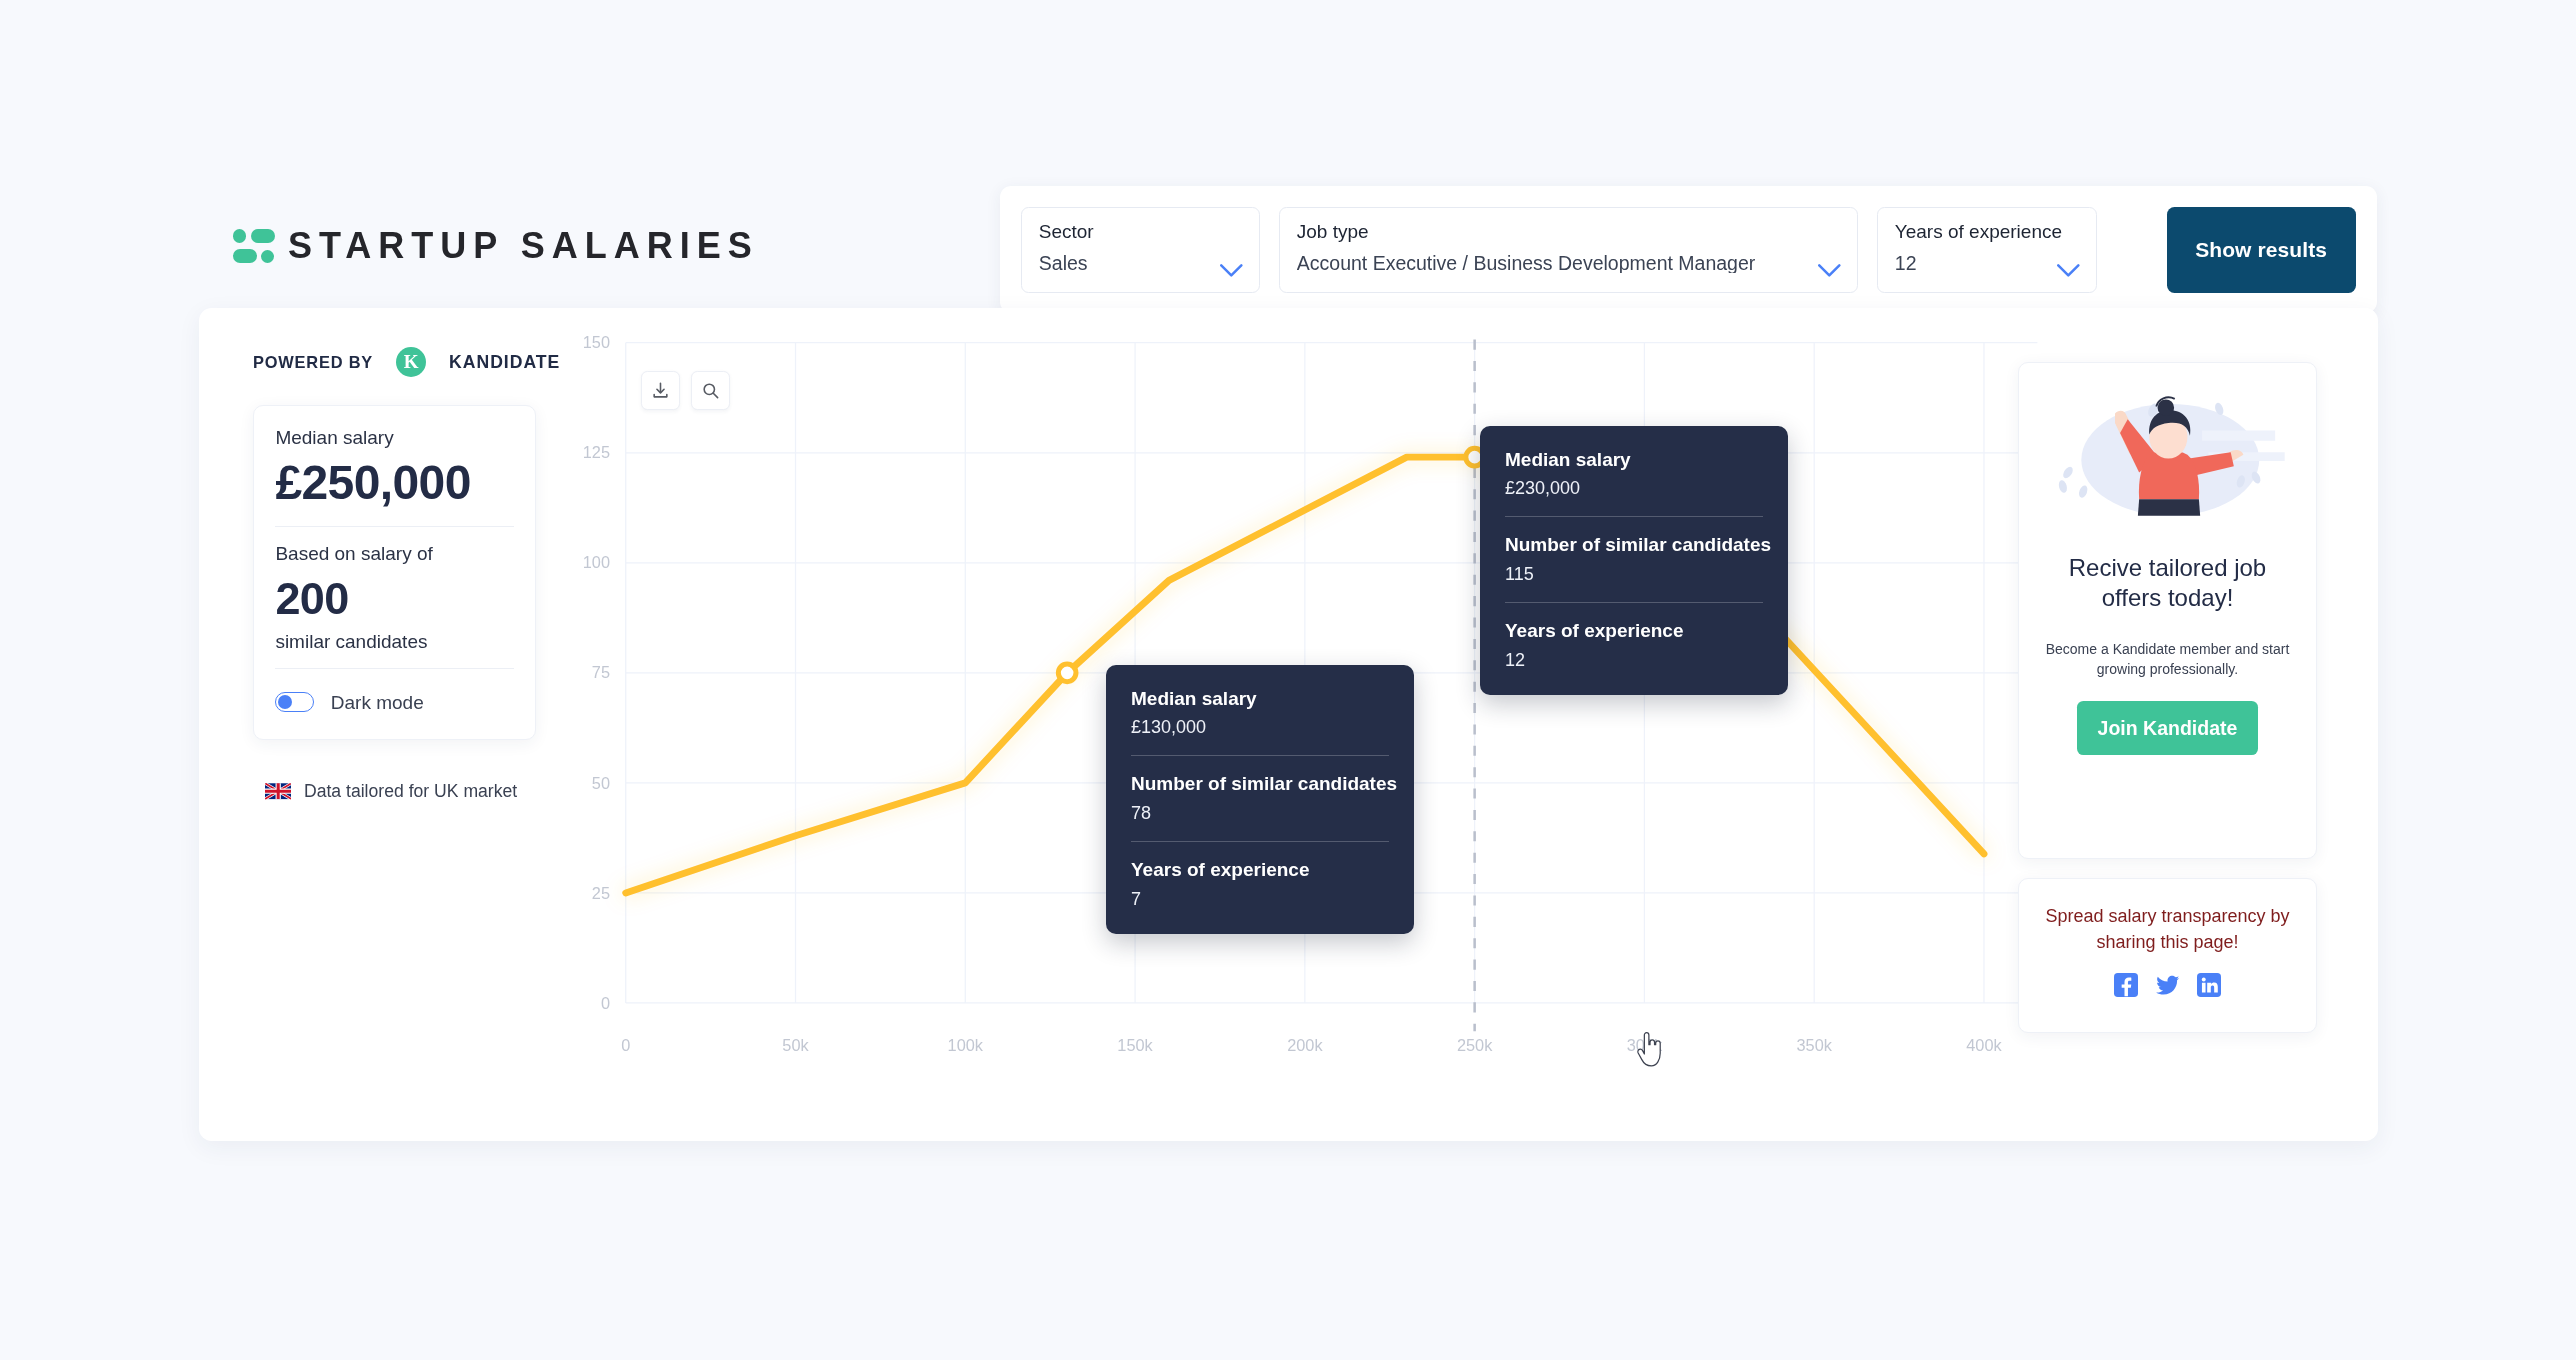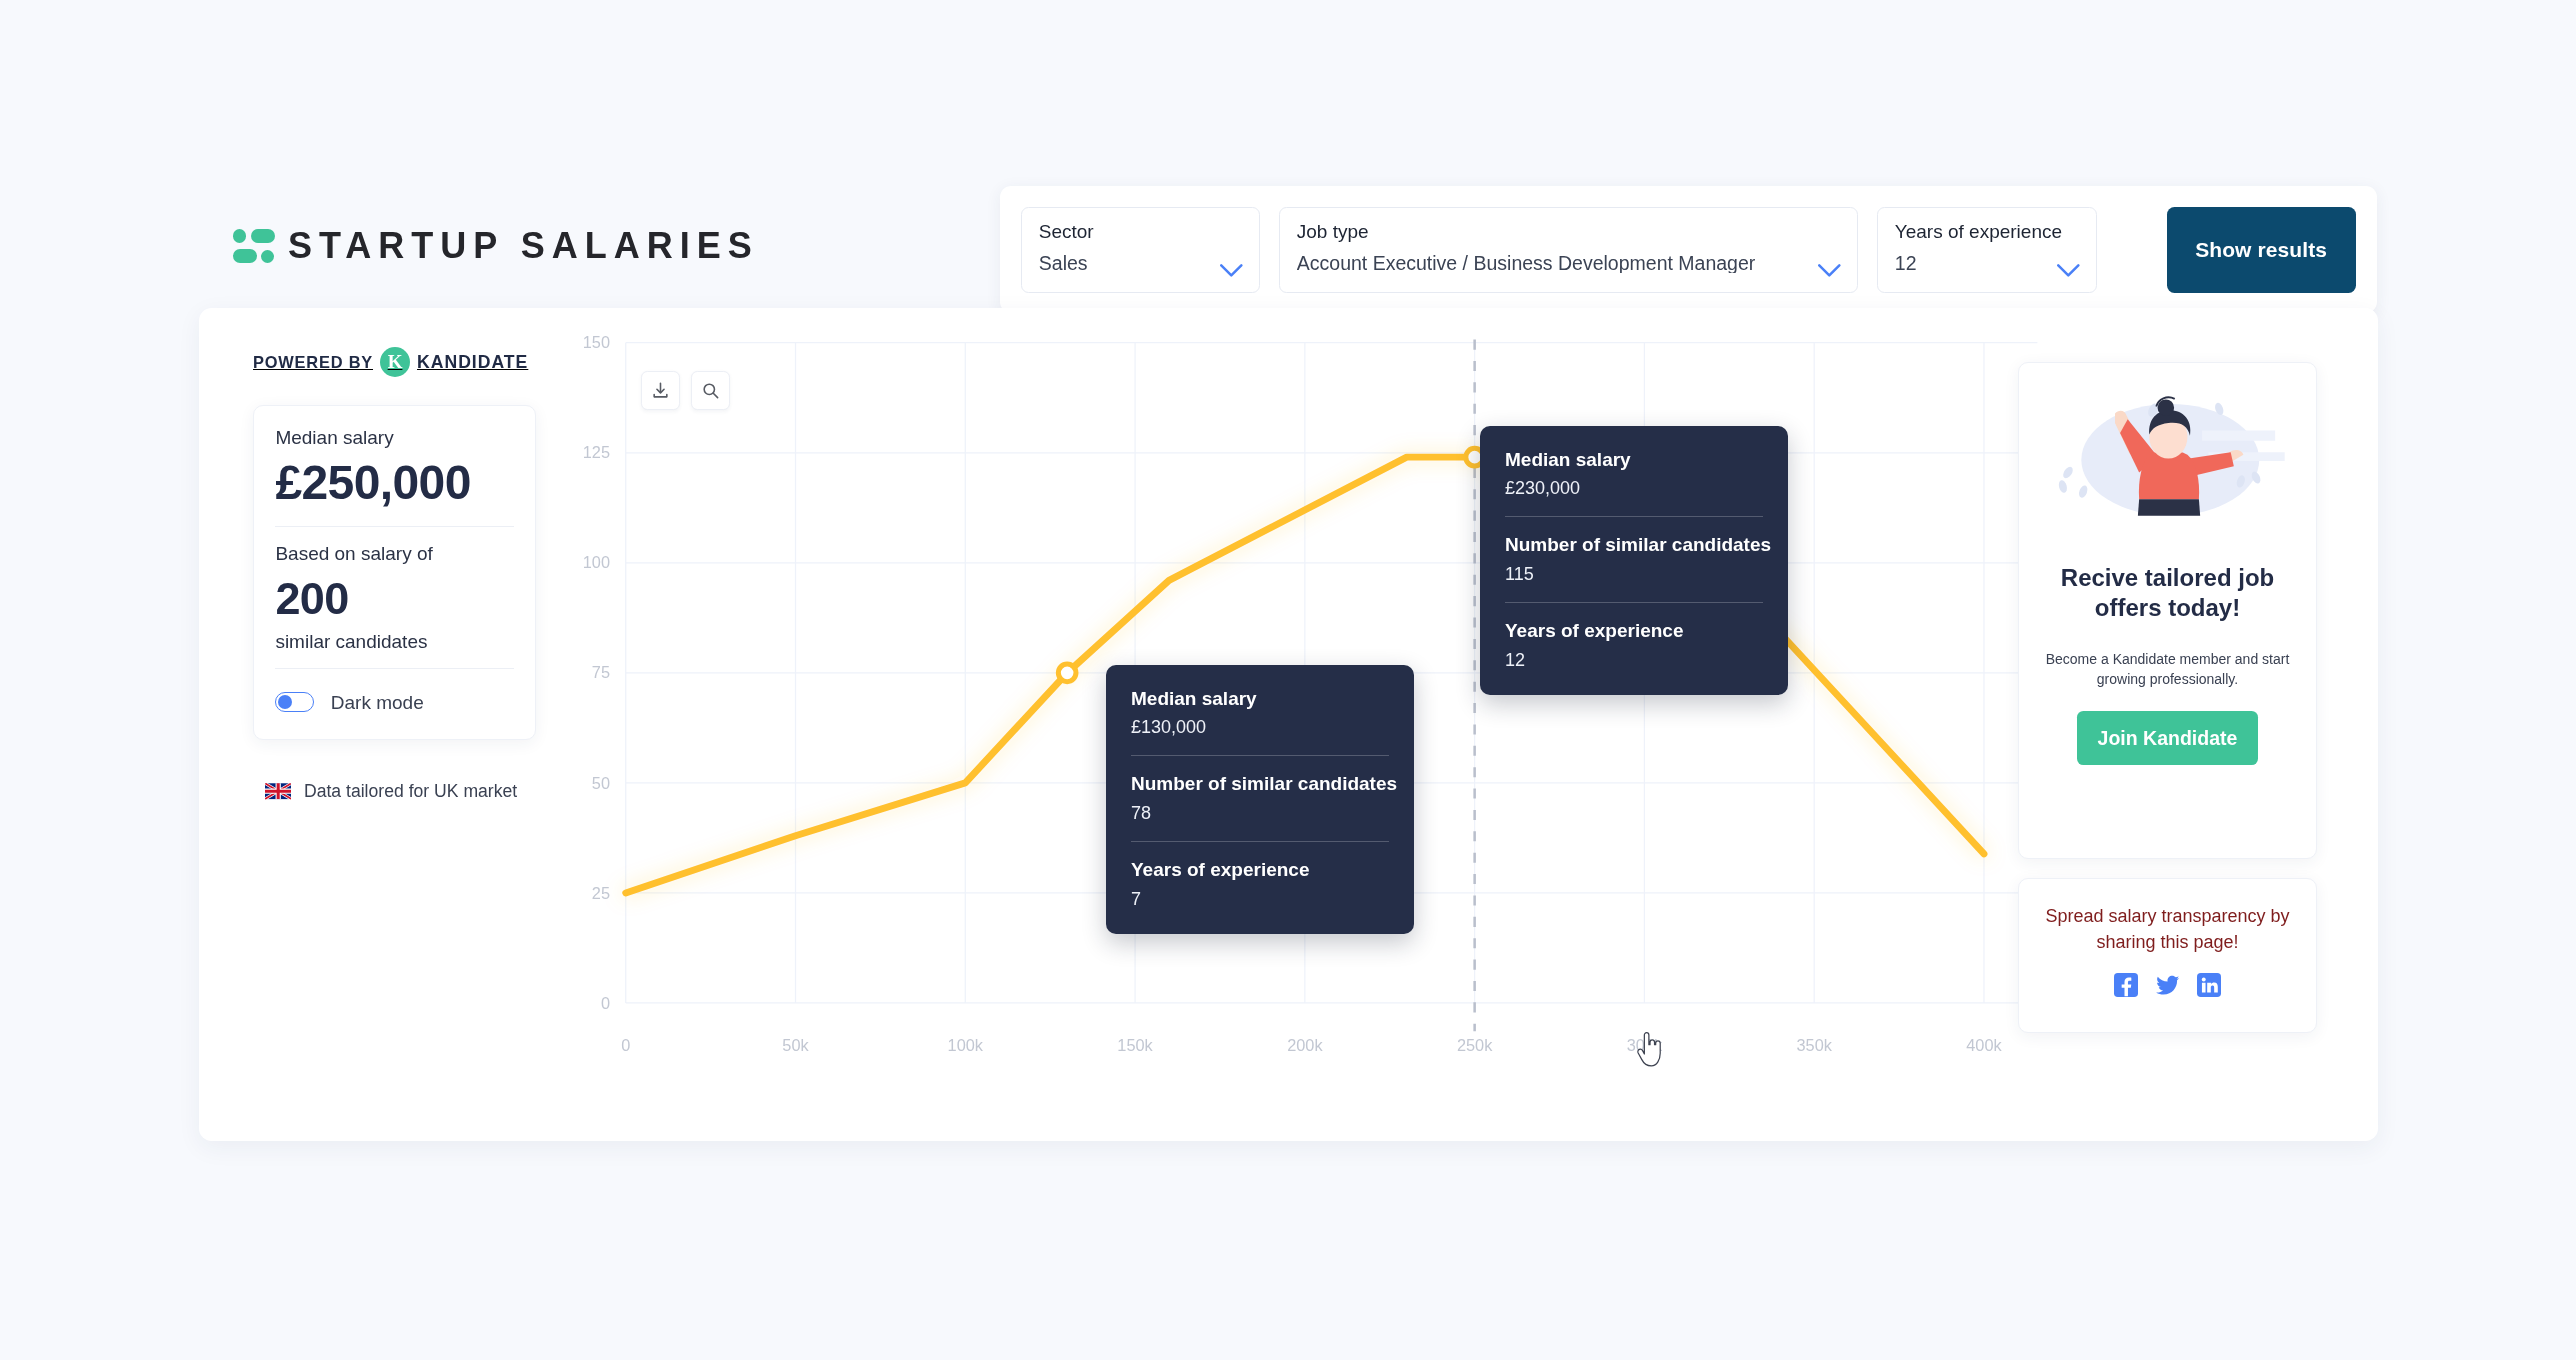--- a/index.html
+++ b/index.html
@@ -144,24 +144,23 @@
   
   .left-panel {
     position: absolute;
     left: 253px;
     top: 345px;
     width: 283px;
   }
   .powered-by {
     display: flex;
     align-items: center;
-    gap: 7px;
+    gap: 23px;
     height: 34px;
     margin-bottom: 26.4px;
-    text-decoration: underline;
   }
   .powered-text {
     font-size: 16.4px;
     font-weight: 700;
     letter-spacing: 0.8px;
     color: #212b45;
     white-space: nowrap;
   }
   .k-badge {
     width: 30px; height: 30px;
@@ -344,24 +343,24 @@
     background: #fff;
     border: 0.6px solid #eef1f7;
     border-radius: 10px;
     box-shadow: 0 3.8px 16.4px rgba(38,50,90,.06);
     padding: 17.6px 21.4px;
     text-align: center;
   }
   .promo-art { width: 100%; height: 157px; display:block; }
   .promo-title {
     font-size: 24px;
-    font-weight: 700;
+    font-weight: 400;
     color: #232c46;
     line-height: 1.28;
-    margin-top: 25px;
+    margin-top: 15px;
   }
   .promo-sub {
     font-size: 14px;
     color: #3a4152;
     line-height: 1.42;
     margin-top: 26px;
   }
   .join-btn {
     margin: 21.4px auto 0 auto;
     display: block;

